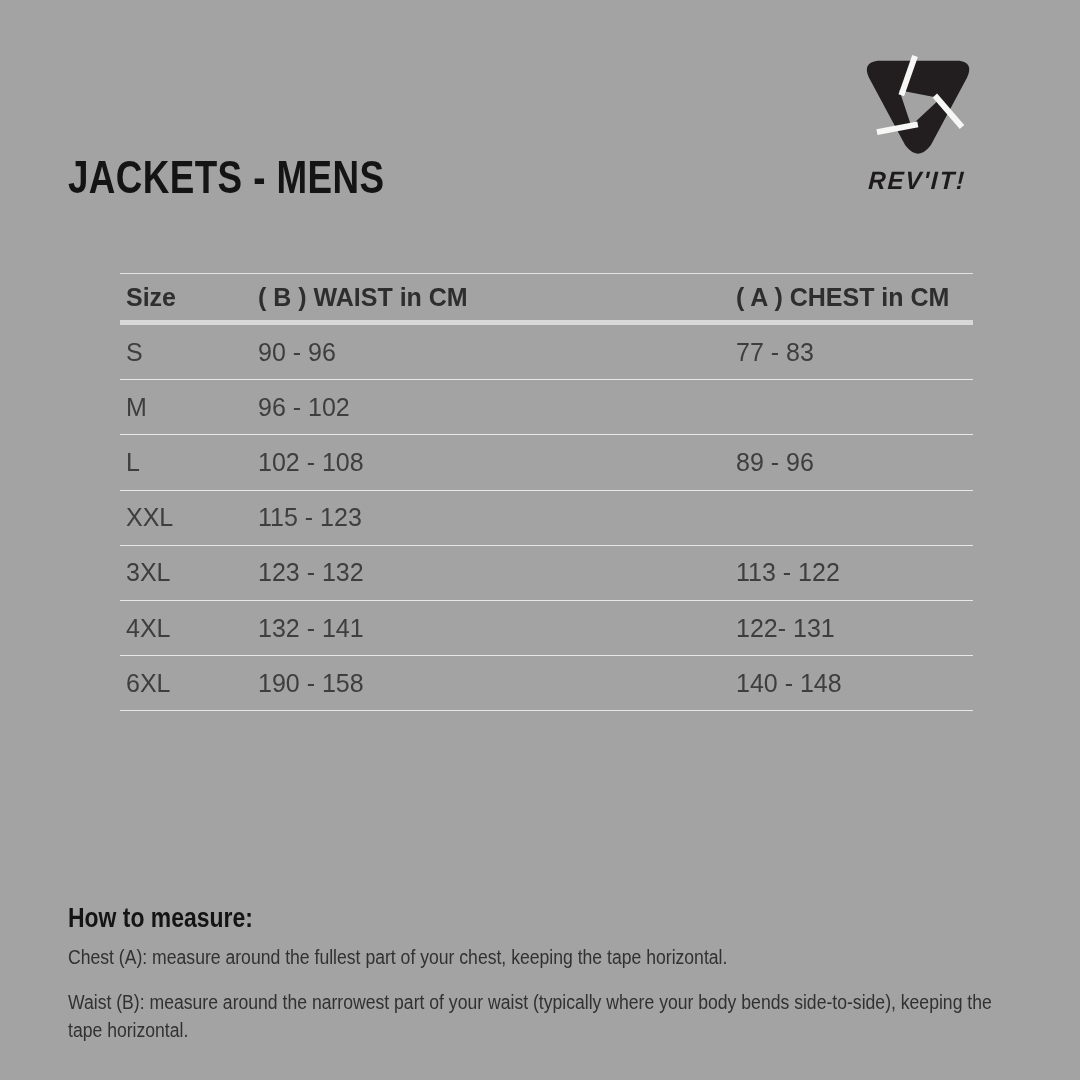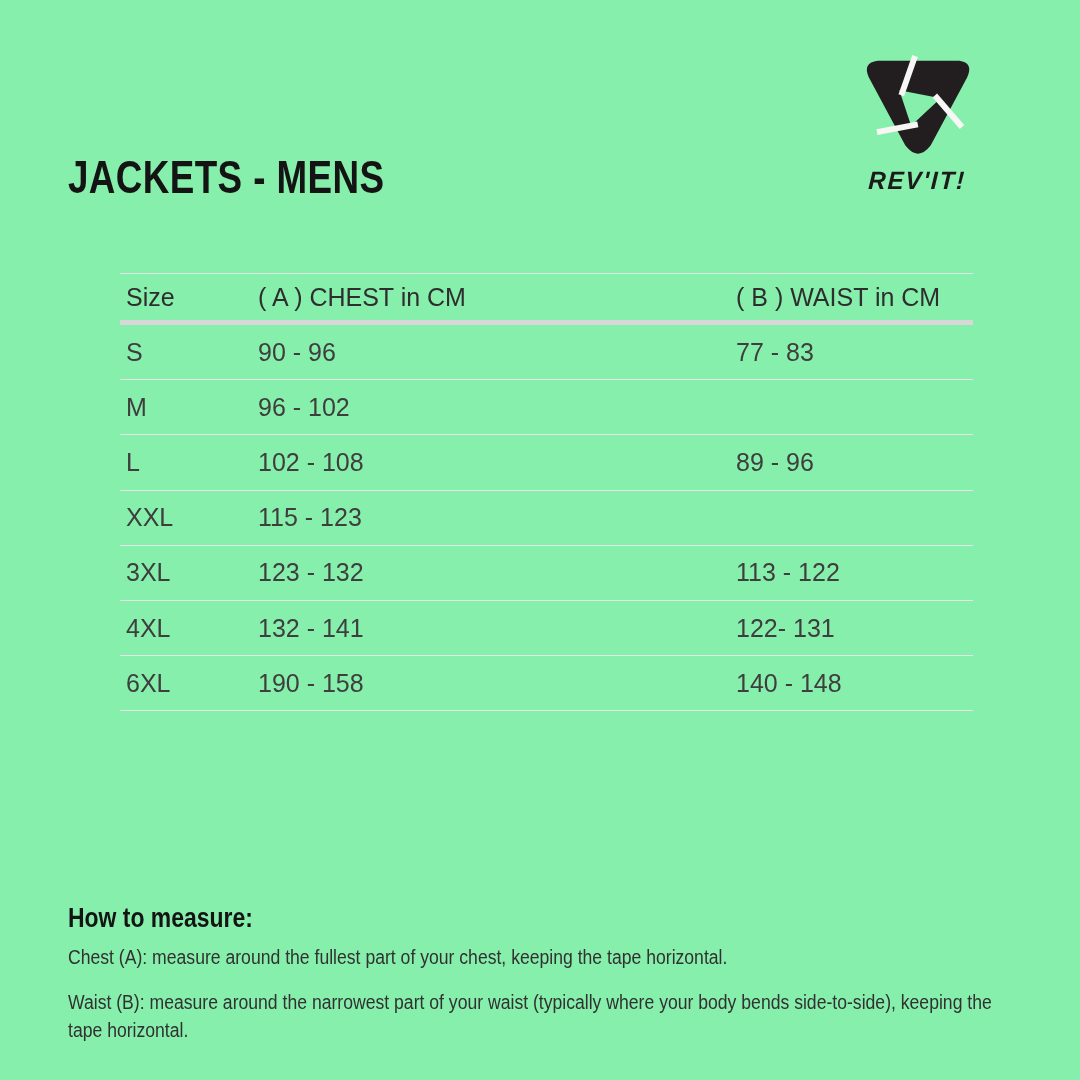--- a/index.html
+++ b/index.html
@@ -4,21 +4,21 @@
 <style>
   html, body { margin: 0; padding: 0; }
   body {
     width: 1080px; height: 1080px;
     font-family: "Liberation Sans", sans-serif;
     background: #ffffff;
   }
   .canvas {
     position: relative;
     width: 1080px; height: 1080px;
-    background: #86efac;
+    background: #a3a3a3;
     overflow: hidden;
   }
 
   
   .page-title {
     position: absolute;
     left: 68px; top: 150px;
     margin: 0;
     font-size: 46px;
     font-weight: 700;
@@ -54,21 +54,21 @@
     left: 120px; top: 273px;
     width: 853px;
     border-top: 1px solid #e3e3e3;
   }
   .size-table .thead {
     display: grid;
     grid-template-columns: 132px 478px 1fr;
     align-items: center;
     height: 46px;
     font-size: 25px;
-    font-weight: 400;
+    font-weight: 700;
     color: #2e2e2e;
     border-bottom: 5px solid #d8d8d8;
   }
   .size-table .row {
     display: grid;
     grid-template-columns: 132px 478px 1fr;
     align-items: center;
     height: 54.2px;
     font-size: 25px;
     color: #3e3e3e;
@@ -134,22 +134,22 @@
           </g>
         </g>
       </svg>
     </span>
     <span class="brand-wordmark">REV'IT!</span>
   </div>
 
   <div class="size-table">
     <div class="thead">
       <div class="cell">Size</div>
+      <div class="cell">( B ) WAIST in CM</div>
       <div class="cell">( A ) CHEST in CM</div>
-      <div class="cell">( B ) WAIST in CM</div>
     </div>
     <div>
         <div class="row">
       <div class="cell">S</div>
       <div class="cell">90 - 96</div>
       <div class="cell">77 - 83</div>
     </div>
         <div class="row">
       <div class="cell">M</div>
       <div class="cell">96 - 102</div>

